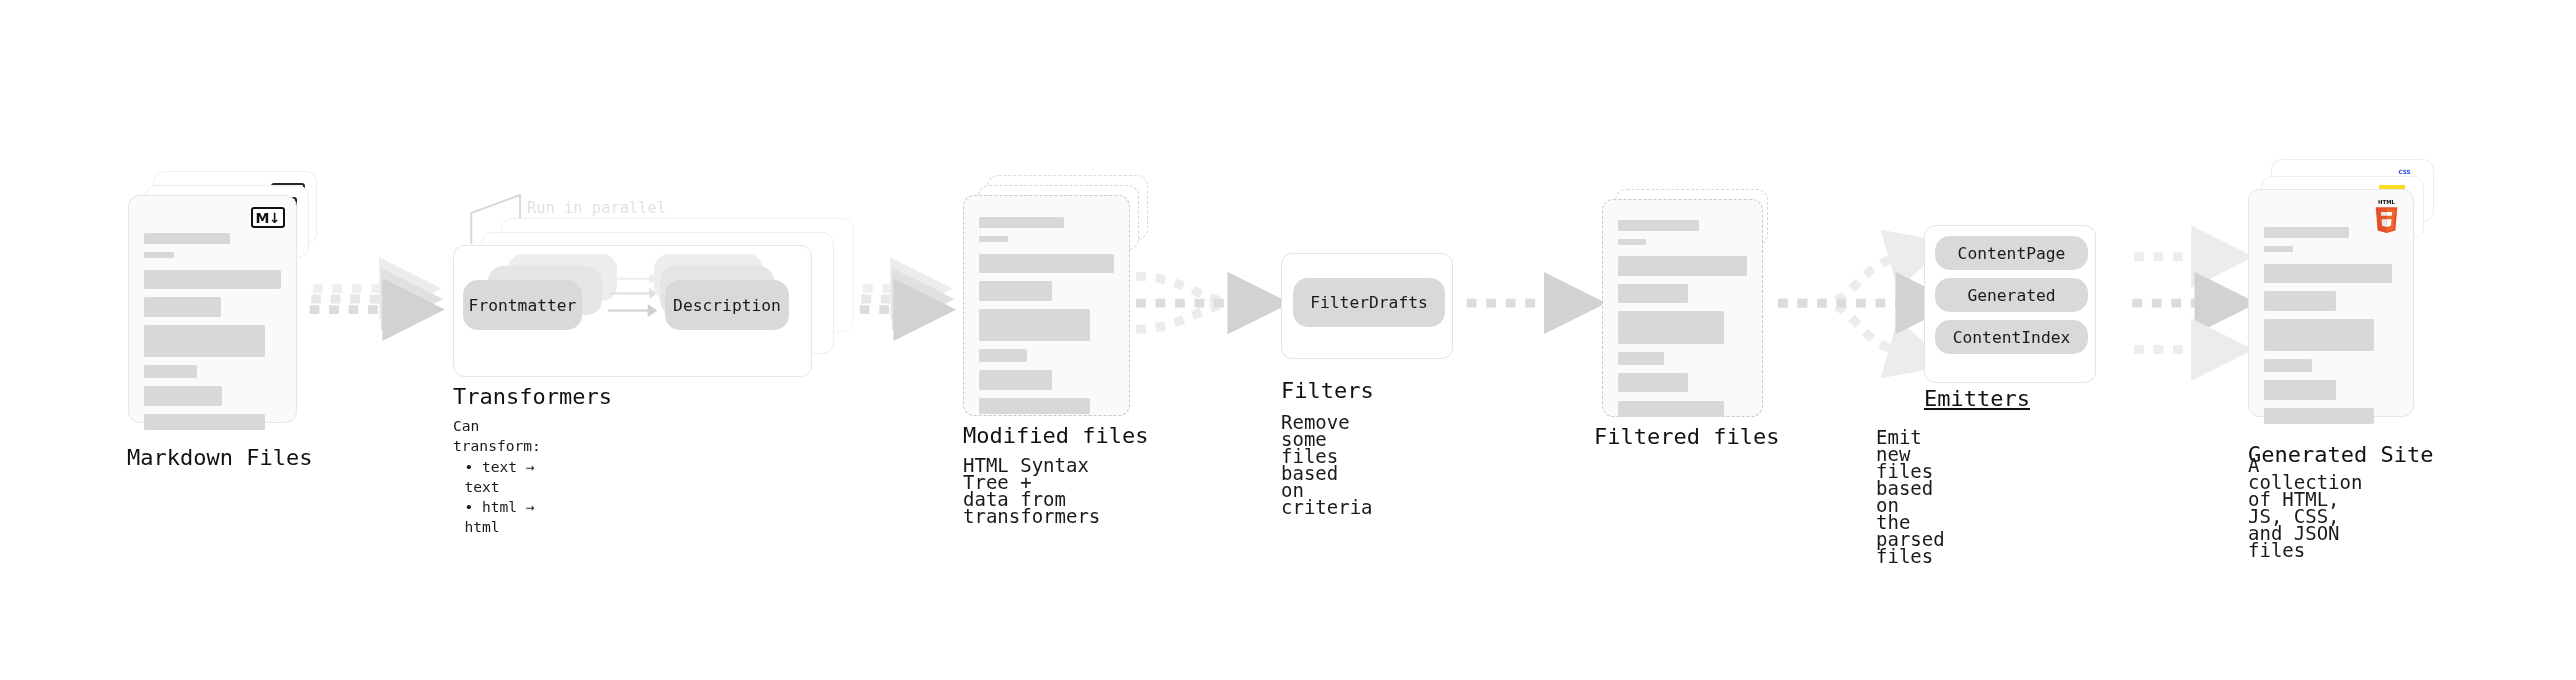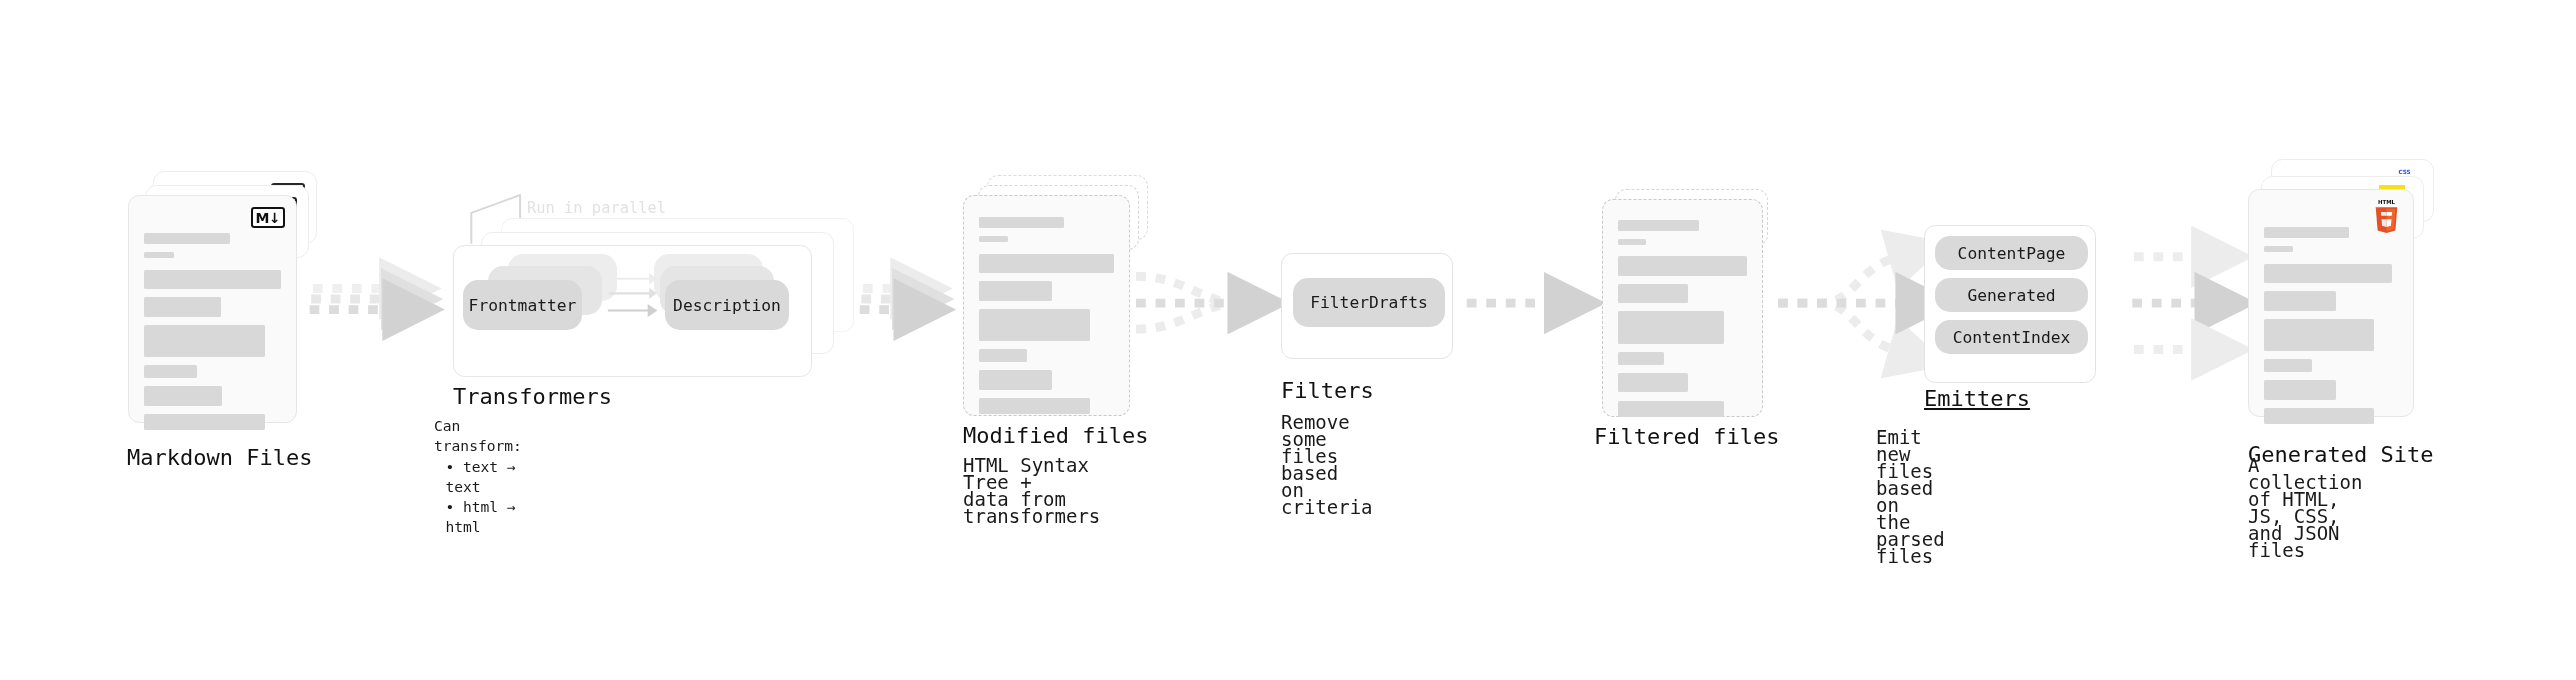--- a/index.html
+++ b/index.html
@@ -231,21 +231,21 @@
       </g>
     </svg>
 
     <div class="chip" style="left:463px; top:280px; width:119px; height:50px;">Frontmatter</div>
     <div class="chip" style="left:665px; top:280px; width:124px; height:50px;">Description</div>
 
     <div class="parallel-label" style="left:527px; top:199px;">Run in parallel</div>
 
     <div class="title" style="left:453px; top:384px;">Transformers</div>
 
-    <div class="bullets" style="left:434px; top:416px;">
+    <div class="bullets" style="left:453px; top:416px;">
       <span class="lead">Can transform:</span>
       <span class="bl">• text → text</span>
       <span class="bl">• html → html</span>
     </div>
   </div>
 
   <div class="node">
     <div class="card dashed" style="left:987px; top:175px; width:161px; height:65px; background:#ffffff; border-color:#dcdcdc;"></div>
     <div class="card dashed" style="left:978px; top:185px; width:161px; height:65px; background:#ffffff; border-color:#d6d6d6;"></div>
     <div class="card dashed" style="left:963px; top:195px; width:167px; height:221px;">

